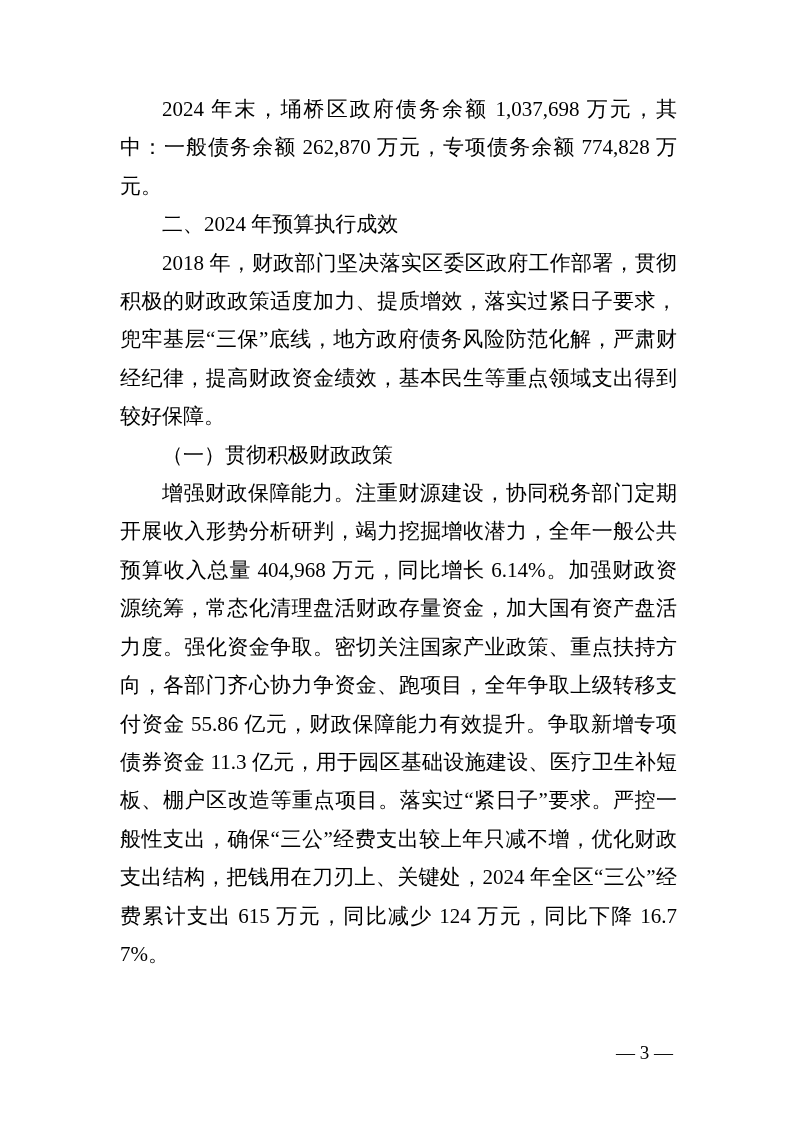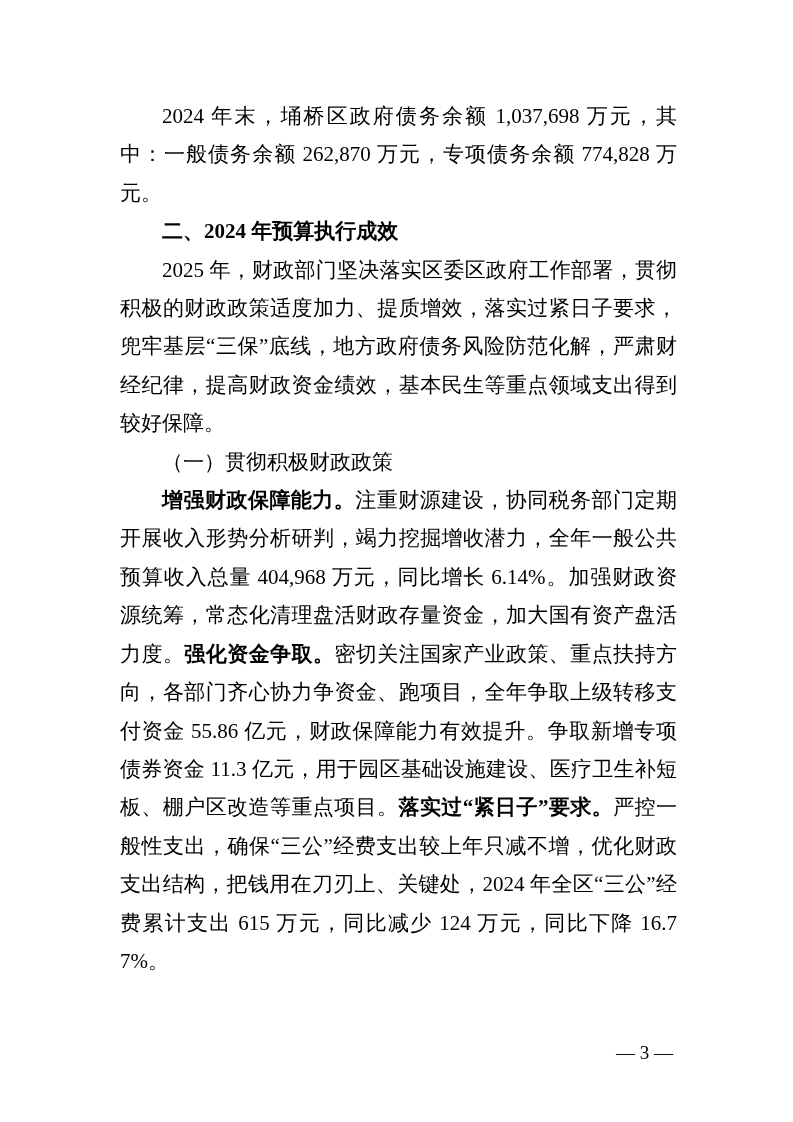--- a/index.html
+++ b/index.html
@@ -10,41 +10,41 @@
     position: relative;
     width: 793px;
     height: 1122px;
     background: #ffffff;
     font-family: "Liberation Serif", "DejaVu Serif", serif;
     color: #000000;
     overflow: hidden;
   }
   .content {
     position: absolute;
-    top: 97px;
+    top: 90px;
     left: 120px;
     width: 557px;
   }
   .body-text, .heading, .subheading {
     font-size: 21px;
     line-height: 38.4px;
     text-align: justify;
     text-indent: 2em;
     font-weight: normal;
     word-break: break-all;
   }
   .heading {
-    font-weight: bold;
+    font-weight: normal;
   }
   .subheading {
     font-weight: normal;
     font-family: Liberation Serif, serif;
   }
   .bold-run {
-    font-weight: bold;
+    font-weight: normal;
   }
   .page-number {
     position: absolute;
     right: 120px;
     bottom: 58px;
     font-size: 19px;
     font-family: "Liberation Serif", "DejaVu Serif", serif;
     color: #000000;
   }
 </style>
@@ -52,21 +52,21 @@
 <body>
 
 <div class="page">
   <div class="content">
 
     <p class="body-text">2024 年末，埇桥区政府债务余额 1,037,698 万元，其中：一般债务余额 262,870 万元，专项债务余额 774,828 万元。</p>
 
 
     <h2 class="heading">二、2024 年预算执行成效</h2>
 
-    <p class="body-text">2025 年，财政部门坚决落实区委区政府工作部署，贯彻积极的财政政策适度加力、提质增效，落实过紧日子要求，兜牢基层“三保”底线，地方政府债务风险防范化解，严肃财经纪律，提高财政资金绩效，基本民生等重点领域支出得到较好保障。</p>
+    <p class="body-text">2018 年，财政部门坚决落实区委区政府工作部署，贯彻积极的财政政策适度加力、提质增效，落实过紧日子要求，兜牢基层“三保”底线，地方政府债务风险防范化解，严肃财经纪律，提高财政资金绩效，基本民生等重点领域支出得到较好保障。</p>
 
     <h3 class="subheading">（一）贯彻积极财政政策</h3>
 
     <p class="body-text"><span class="bold-run">增强财政保障能力。</span><span>注重财源建设，协同税务部门定期开展收入形势分析研判，竭力挖掘增收潜力，全年一般公共预算收入总量 404,968 万元，同比增长 6.14%。加强财政资源统筹，常态化清理盘活财政存量资金，加大国有资产盘活力度。</span><span class="bold-run">强化资金争取。</span><span>密切关注国家产业政策、重点扶持方向，各部门齐心协力争资金、跑项目，全年争取上级转移支付资金 55.86 亿元，财政保障能力有效提升。争取新增专项债券资金 11.3 亿元，用于园区基础设施建设、医疗卫生补短板、棚户区改造等重点项目。</span><span class="bold-run">落实过“紧日子”要求。</span><span>严控一般性支出，确保“三公”经费支出较上年只减不增，优化财政支出结构，把钱用在刀刃上、关键处，2024 年全区“三公”经费累计支出 615 万元，同比减少 124 万元，同比下降 16.77%。</span></p>
 
   </div>
 
   <div class="page-number">— 3 —</div>
 </div>
 

